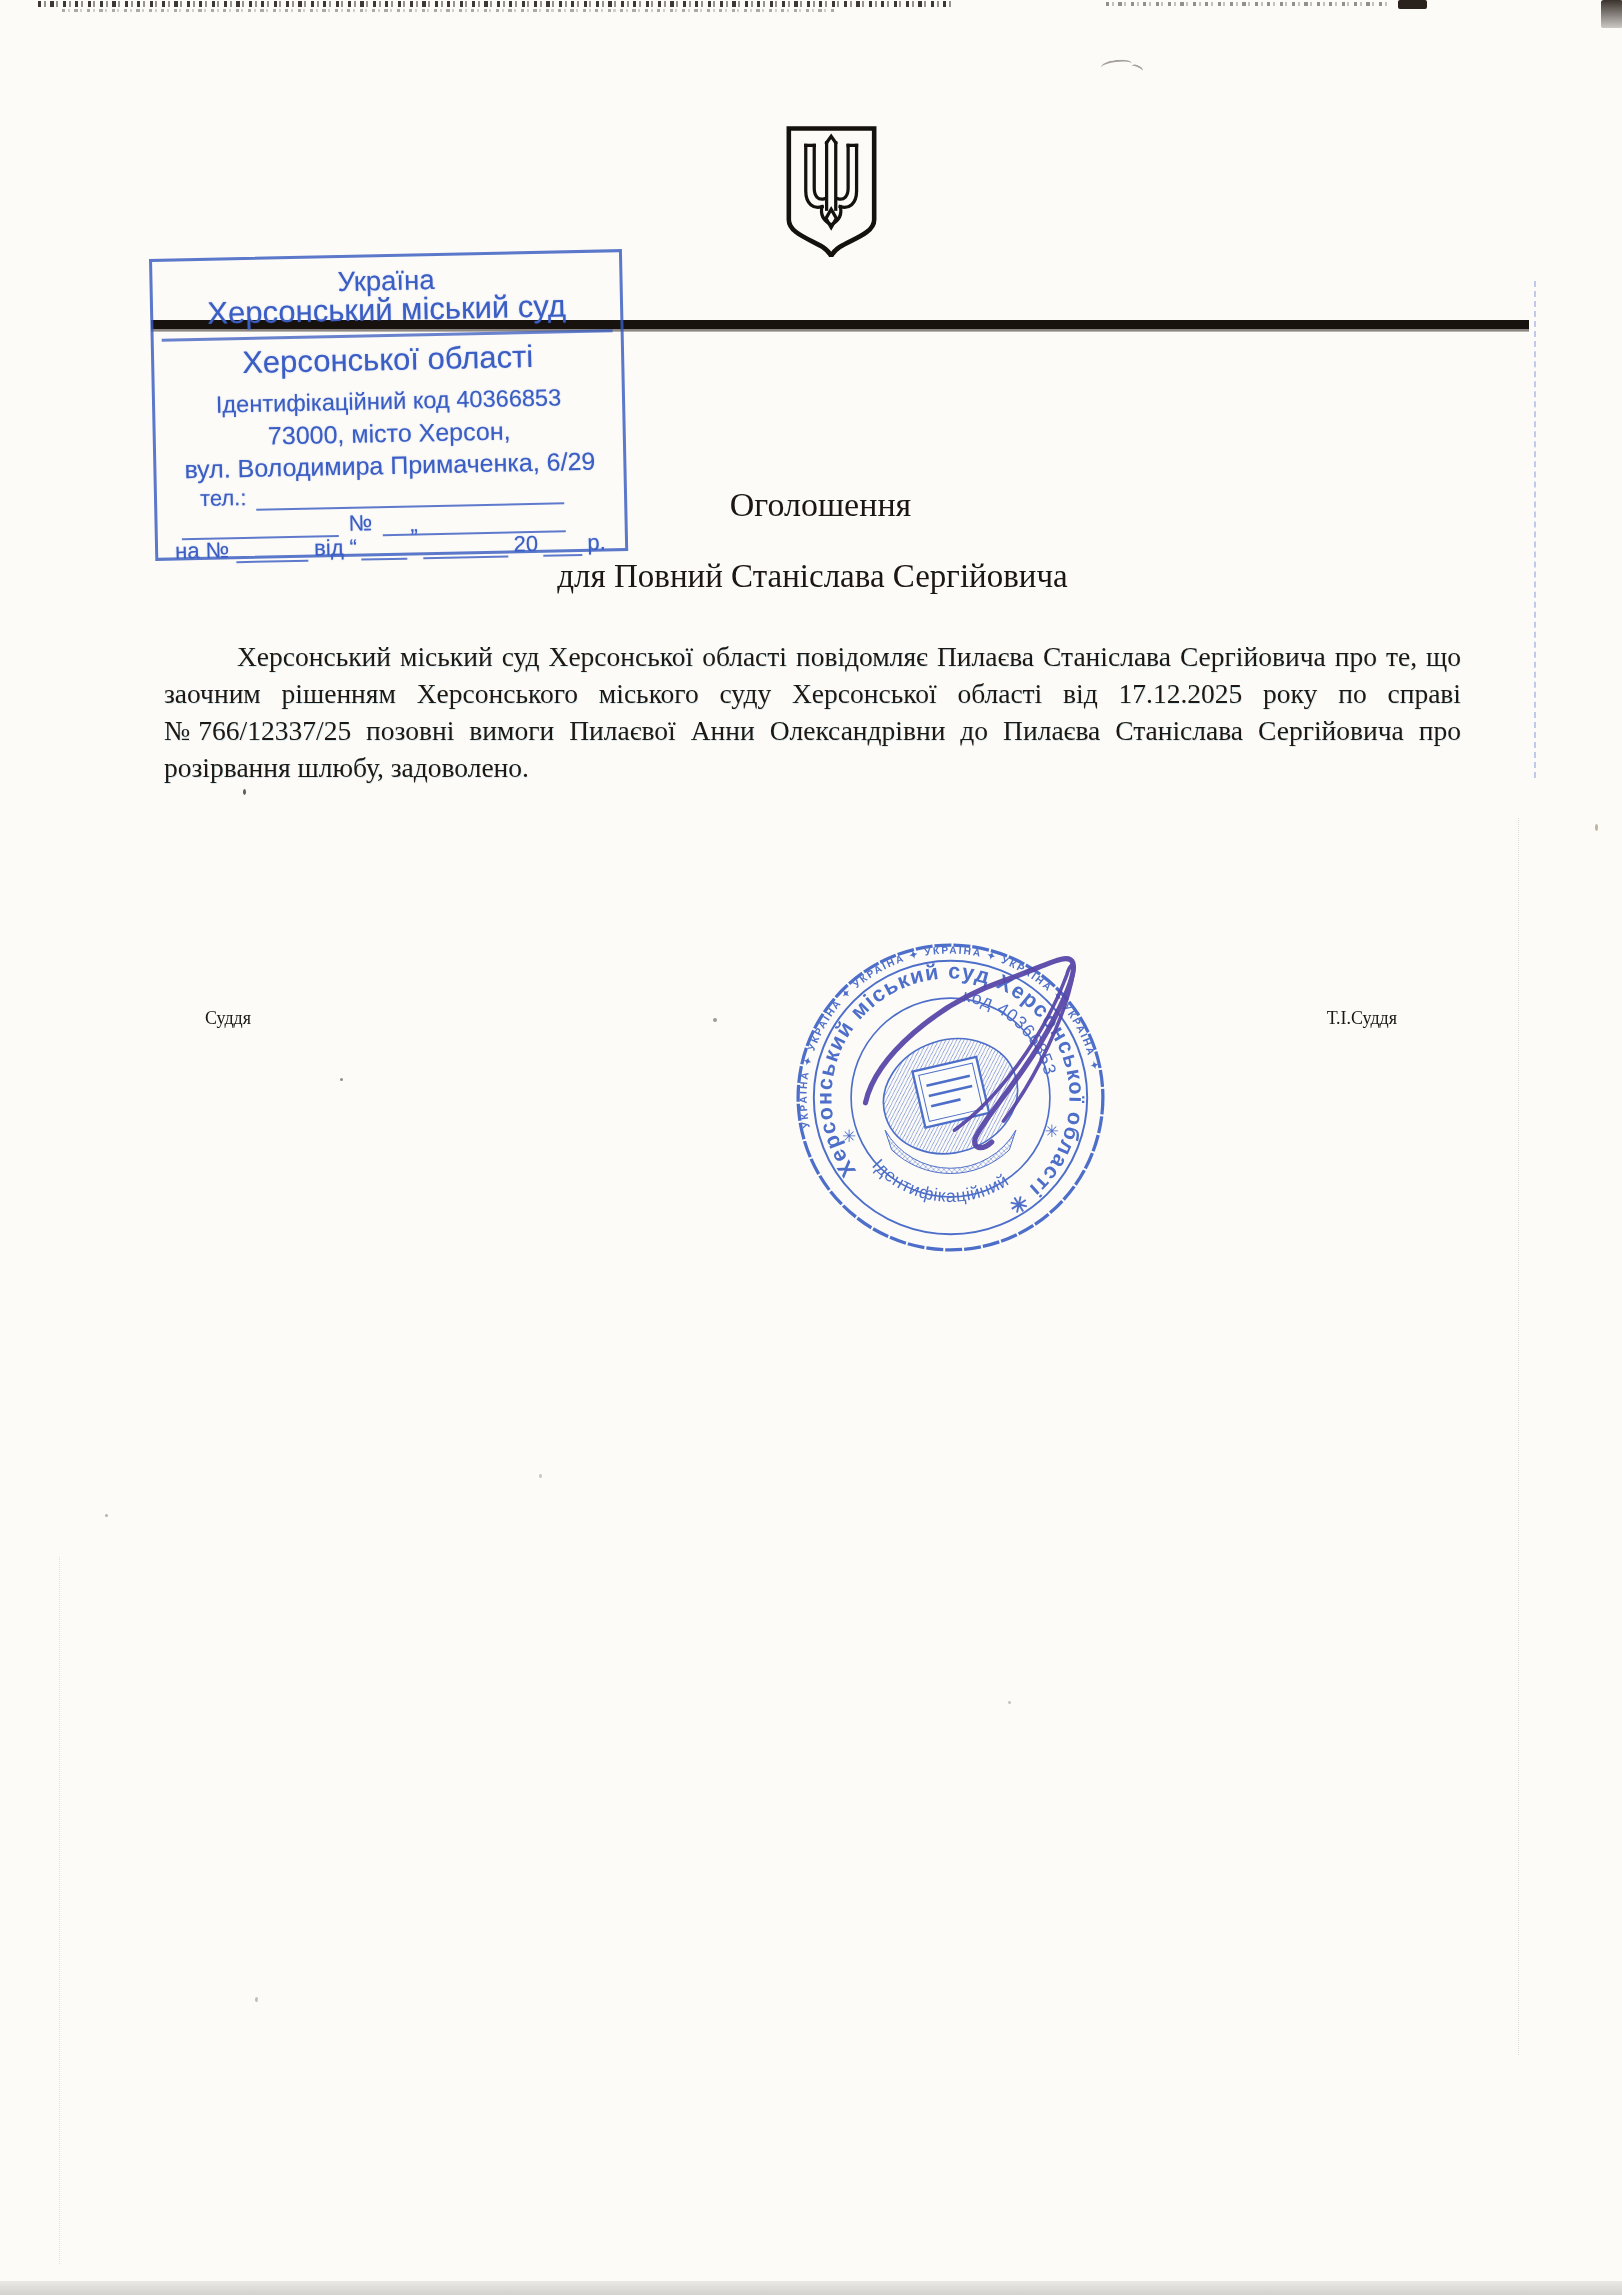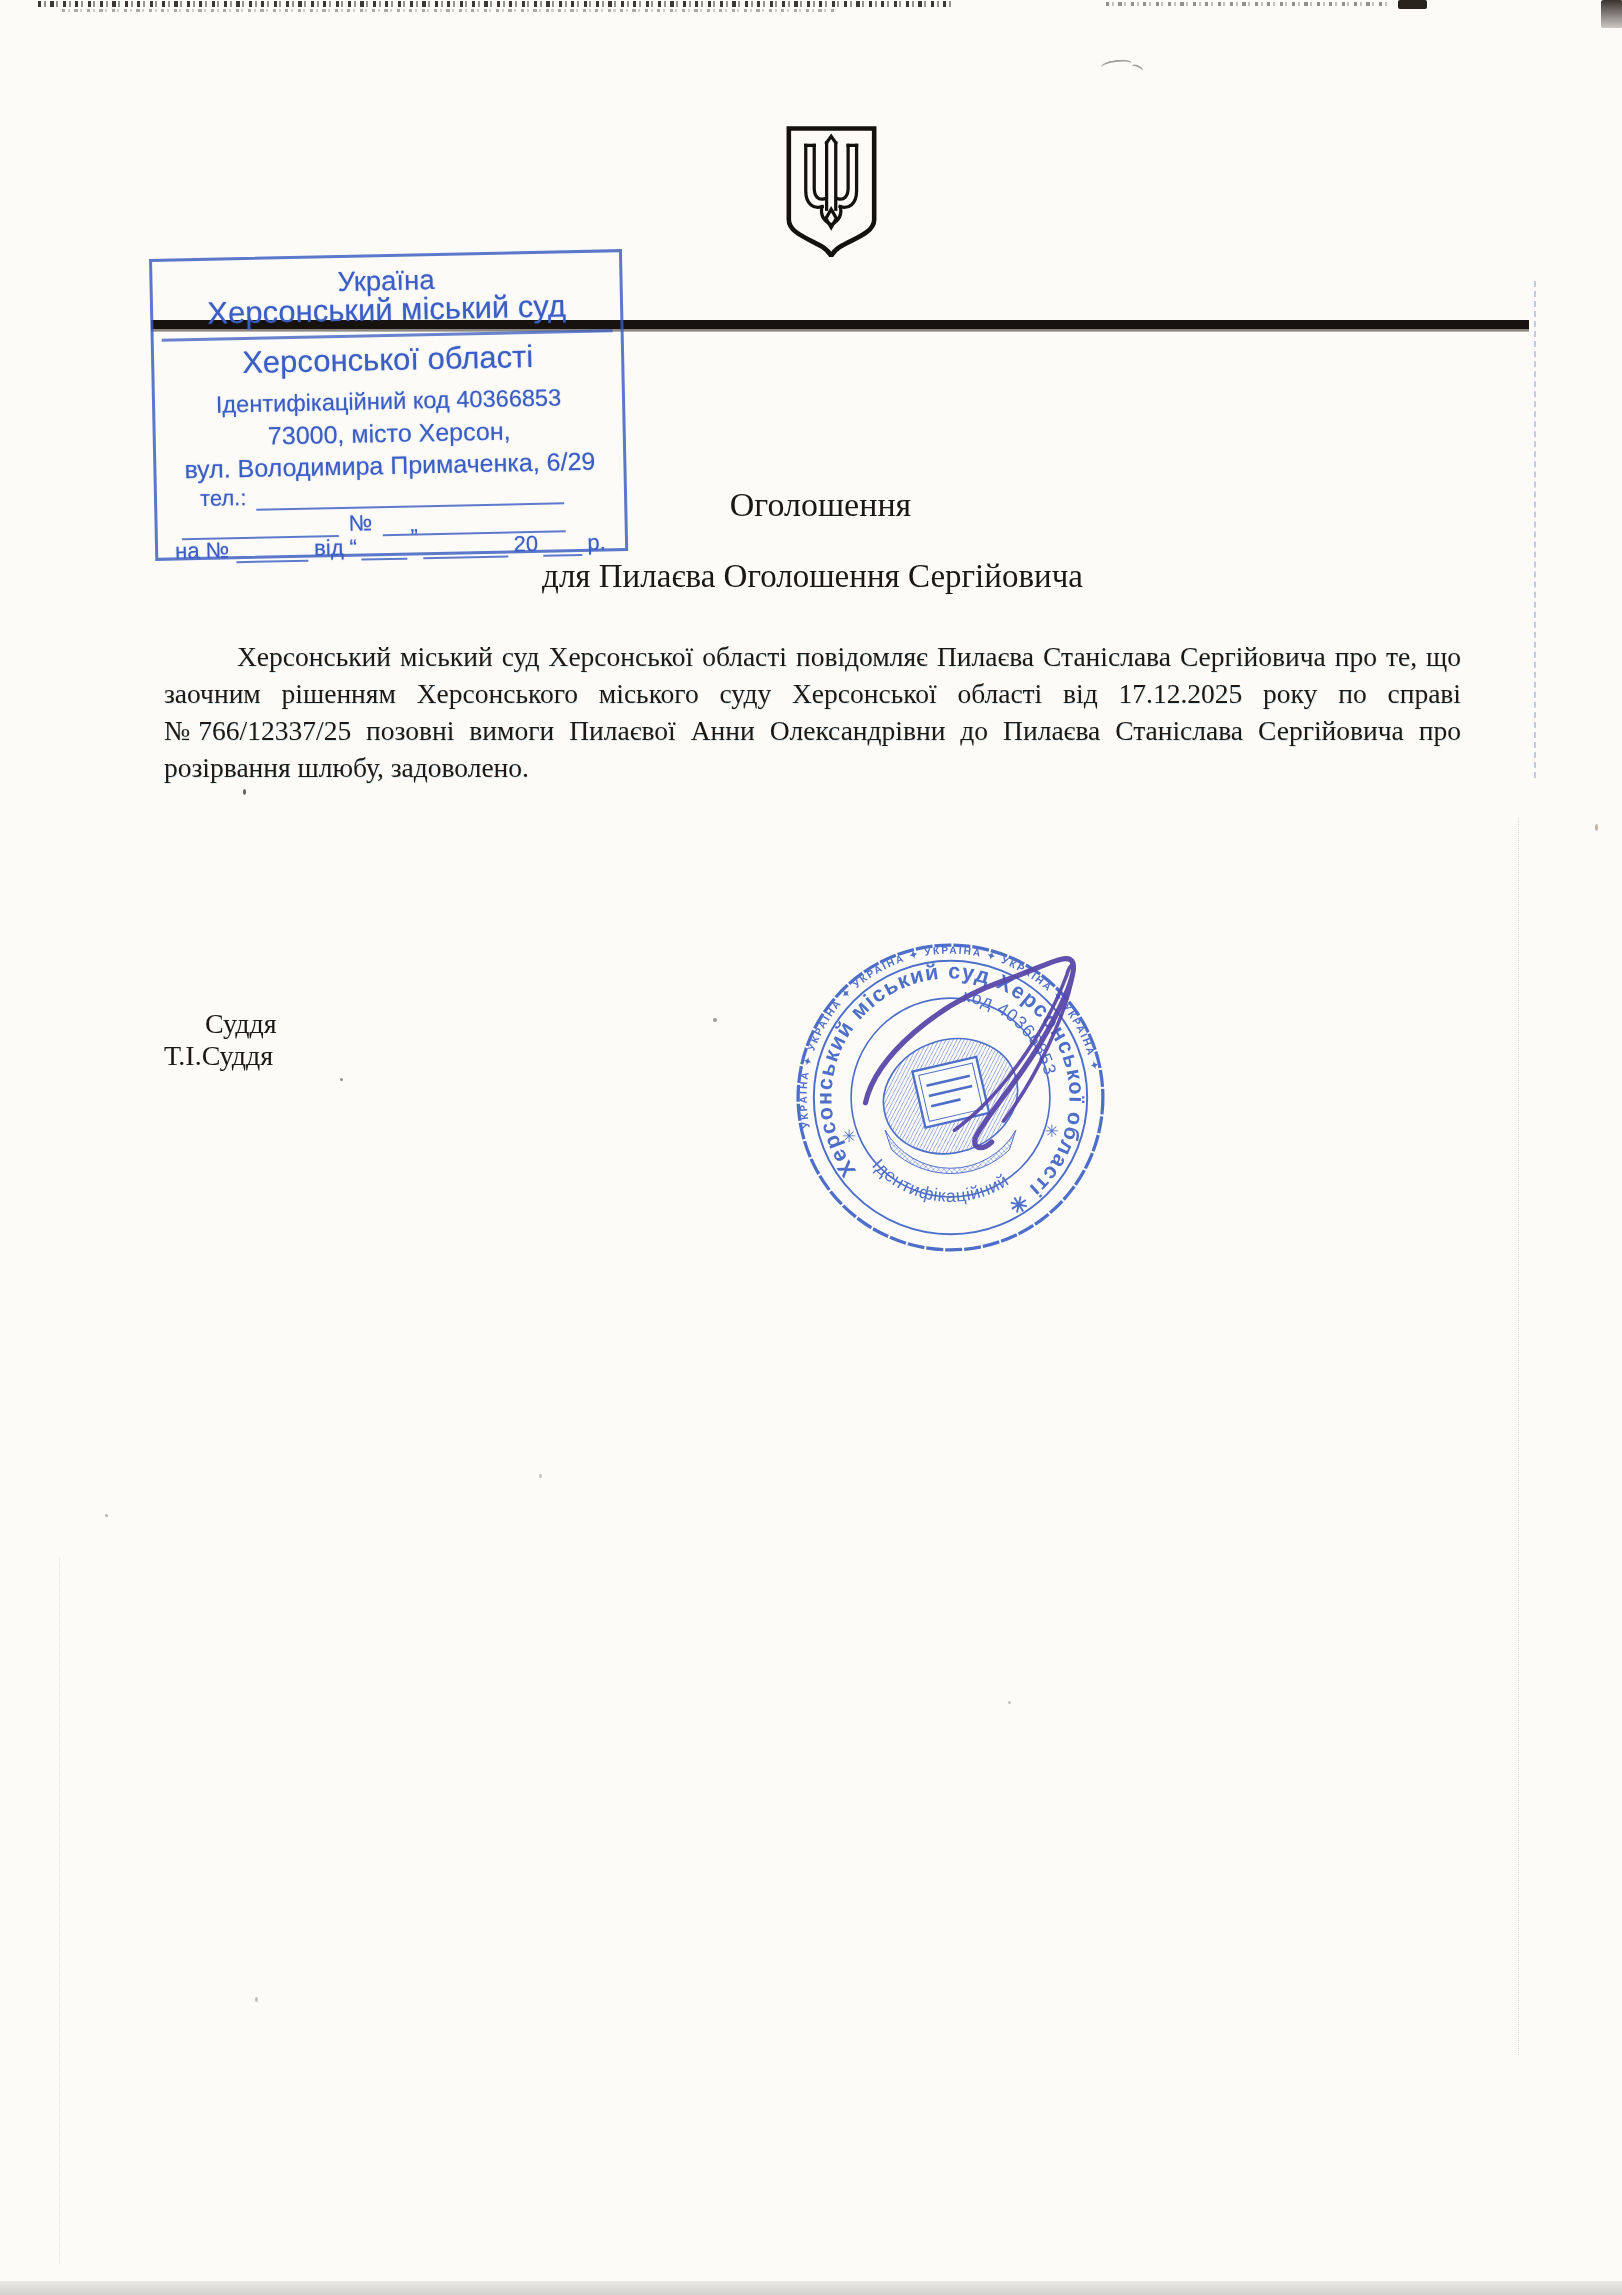--- a/index.html
+++ b/index.html
@@ -46,21 +46,21 @@
   .cs-line{display:inline-block;border-bottom:2.6px solid rgba(55,90,192,.8);height:19.6px;}
   
   .h-announce{position:absolute;left:172px;top:486px;width:1297px;text-align:center;
     font-size:34px;color:#1c1712;}
   .h-addressee{position:absolute;left:164px;top:558px;width:1297px;text-align:center;
     font-size:33px;color:#1c1712;}
   .para{position:absolute;left:164px;width:1297px;font-size:27.5px;line-height:37px;
     text-align:justify;text-indent:73px;color:#1d1813;
     text-shadow:0.7px 0.7px 0 rgba(0,130,180,.14);}
   .signoff{position:absolute;left:164px;top:1008px;width:1297px;display:flex;
-    justify-content:space-between;font-size:28px;color:#1d1813;flex-direction:column;}
+    justify-content:space-between;font-size:18px;color:#1d1813;}
   .signoff .left{padding-left:41px;}
   .signoff .right{padding-right:64px;}
   
   .round-stamp{position:absolute;left:787px;top:934px;width:327px;height:327px;}
 </style>
 </head>
 <body>
 
 <div class="page">
 
@@ -131,21 +131,21 @@
       <span class="cs-line" style="width:46px;margin:0 3.9px;"></span>
       <span style="position:relative;top:-9.2px;">”</span>
       <span class="cs-line" style="width:85px;margin:0 5.2px;"></span>
       <span>20</span>
       <span class="cs-line" style="width:39px;margin:0 5.2px;"></span>
       <span>р.</span>
     </div>
   </div>
 
   <div class="h-announce">Оголошення</div>
-  <div class="h-addressee">для Пилаєва Оголошення Сергійовича</div>
+  <div class="h-addressee">для Повний Станіслава Сергійовича</div>
 
   <div class="para" style="top:638px;">Херсонський міський суд Херсонської області повідомляє Пилаєва Станіслава Сергійовича про те, що заочним рішенням Херсонського міського суду Херсонської області від  17.12.2025 року  по справі №766/12337/25 позовні вимоги Пилаєвої Анни Олександрівни до Пилаєва Станіслава Сергійовича про розірвання шлюбу, задоволено.</div>
 
   <div class="signoff">
     <span class="left">Суддя</span>
     <span class="right">Т.І.Суддя</span>
   </div>
 
   <div class="round-stamp">
     <svg width="327" height="327" viewBox="0 0 500 500">

